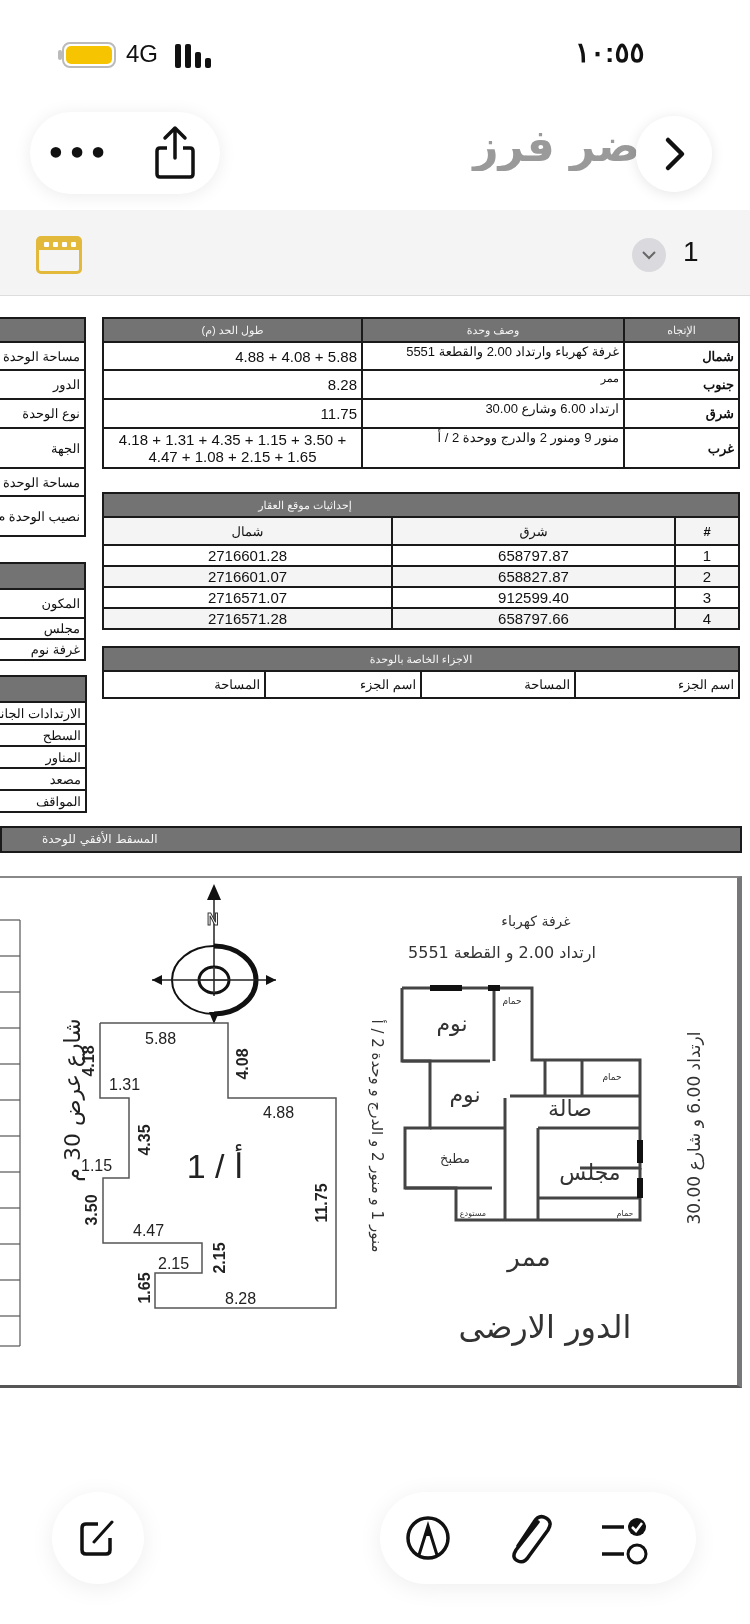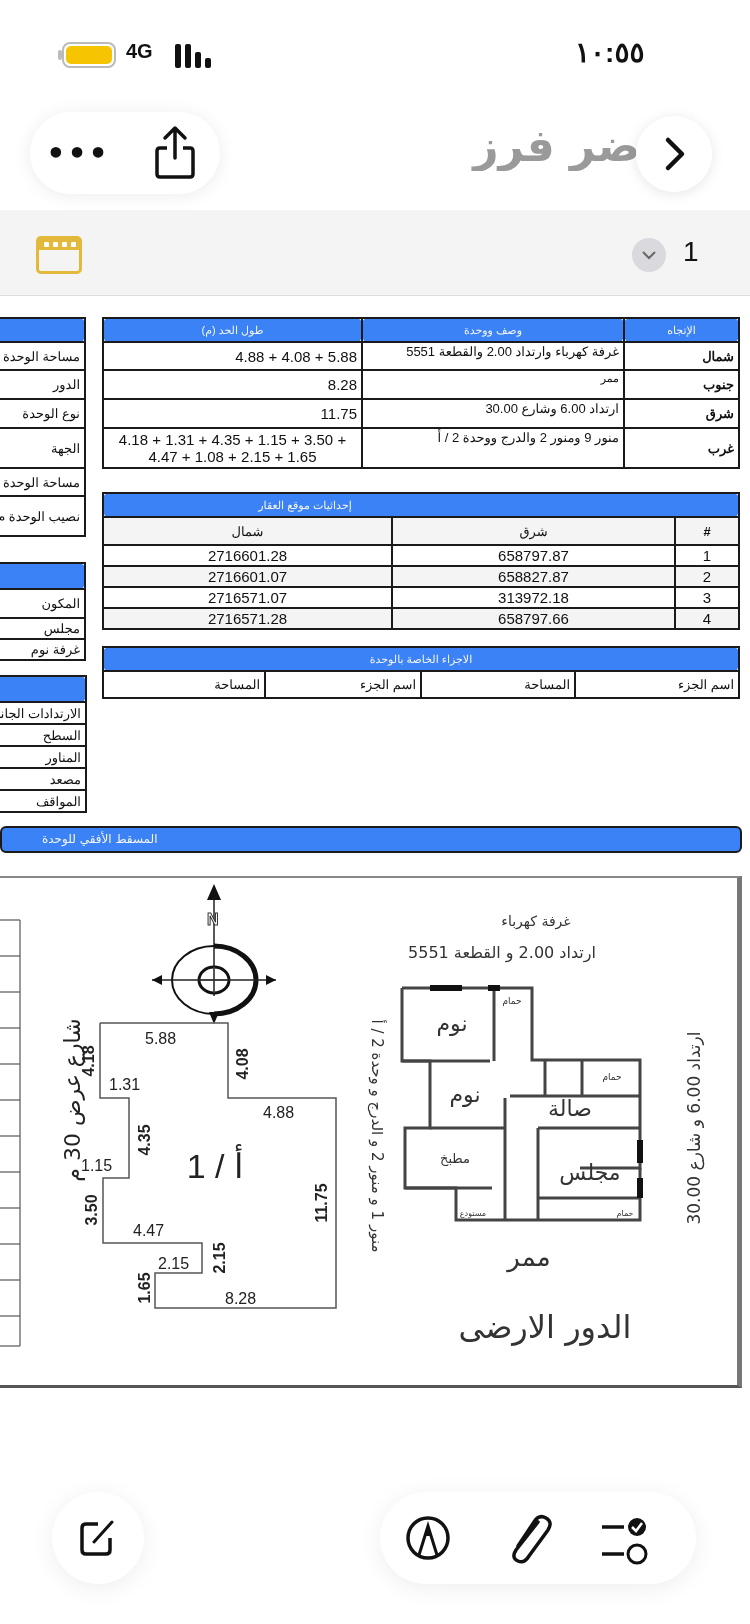--- a/index.html
+++ b/index.html
@@ -5,42 +5,42 @@
   * { box-sizing: border-box; margin: 0; padding: 0; }
   html, body { width: 750px; height: 1624px; overflow: hidden; background: #ffffff; font-family: "DejaVu Sans", sans-serif; }
   .abs { position: absolute; }
   #root { position: relative; width: 750px; height: 1624px; background: #fff; }
 
   
   .status-time { left: 575px; top: 36px; font-size: 28px; font-weight: bold; color: #111; font-family: "Liberation Sans", sans-serif; letter-spacing: 1px; }
   .battery { left: 62px; top: 42px; width: 54px; height: 26px; border: 2px solid #bbb; border-radius: 8px; padding: 2px; }
   .battery-fill { width: 100%; height: 100%; background: #f6c400; border-radius: 5px; }
   .battery-cap { left: 58px; top: 50px; width: 4px; height: 10px; background: #bbb; border-radius: 2px; }
-  .net-label { left: 126px; top: 40px; font-size: 20px; font-weight: bold; color: #111; font-family: "Liberation Sans", sans-serif; }
+  .net-label { left: 126px; top: 40px; font-size: 24px; font-weight: normal; color: #111; font-family: "Liberation Sans", sans-serif; }
   .signal { left: 175px; top: 42px; width: 40px; height: 26px; }
   .signal span { position: absolute; bottom: 0; width: 6px; background: #111; border-radius: 2px; }
 
   
   .nav-pill { left: 30px; top: 112px; width: 190px; height: 82px; background: #fff; border-radius: 41px; box-shadow: 0 2px 18px rgba(0,0,0,0.08); }
   .more-btn { left: 50px; top: 128px; width: 56px; height: 50px; display: flex; align-items: center; justify-content: center; font-size: 30px; font-weight: bold; color: #111; letter-spacing: 2px; }
   .share-btn { left: 150px; top: 124px; width: 50px; height: 58px; }
   .doc-title { left: 440px; top: 120px; width: 200px; text-align: right; font-size: 44px; font-weight: bold; color: #9a9a9a; direction: rtl; font-family: "DejaVu Sans", sans-serif; overflow: hidden; white-space: nowrap; }
   .back-btn { left: 636px; top: 116px; width: 76px; height: 76px; border-radius: 38px; background: rgba(255,255,255,0.85); box-shadow: 0 2px 14px rgba(0,0,0,0.1); }
   .back-btn svg { position: absolute; left: 22px; top: 20px; }
 
   
   .subbar { left: 0; top: 210px; width: 750px; height: 86px; background: #f4f4f4; border-bottom: 1px solid #ddd; }
   .calendar-icon { left: 36px; top: 236px; width: 46px; height: 38px; border: 3px solid #e2b93a; border-radius: 5px; }
   .calendar-icon .band { position: absolute; left: 0; top: 0; width: 100%; height: 11px; background: #e2b93a; }
   .calendar-icon .band i { position: absolute; top: 3px; width: 5px; height: 5px; background: #fff; border-radius: 1px; }
   .page-chev { left: 632px; top: 238px; width: 34px; height: 34px; border-radius: 17px; background: #d9d9de; display: flex; align-items: center; justify-content: center; }
   .page-num { left: 683px; top: 236px; font-size: 28px; color: #111; font-family: "Liberation Sans", sans-serif; }
 
   
-  .teal { background: #3b82f6; color: #fff; border-radius: 6px; }
+  .teal { background: #737373; color: #fff; }
   table.doc { position: absolute; border-collapse: collapse; font-family: "Liberation Sans", sans-serif; direction: rtl; }
   table.doc td, table.doc th { border: 2px solid #1a1a1a; font-size: 13px; color: #111; padding: 1px 4px; font-weight: normal; }
   table.doc th.teal { color: #f4f4f4; font-size: 11px; text-align: center; height: 24px; }
   .num { font-size: 15px !important; }
   .c { text-align: center; }
   .r { text-align: right; }
   .l { text-align: left; }
   .alt { background: #f4f4f4; }
 
   
@@ -127,21 +127,21 @@
     <tr>
           <td class="r" style="height:40px;white-space:nowrap">نصيب الوحدة م</td>
         </tr>
   </tbody>
     </table>
 
   <table class="doc" style="left:102px;top:317px;width:638px;">
     <tbody>
         <tr>
       <th class="teal" style="width:115px">الإتجاه</th>
-      <th class="teal" style="width:262px">وصف ووحدة</th>
+      <th class="teal" style="width:262px">وصف وحدة</th>
       <th class="teal">طول الحد (م)</th>
     </tr>
     <tr>
       <td class="r" style="height:28px;font-weight:bold">شمال</td>
       <td class="r" style="vertical-align:top">غرفة كهرباء وارتداد 2.00 والقطعة 5551</td>
       <td class="l num" style="direction:ltr;text-align:right">4.88 + 4.08 + 5.88</td>
     </tr>
     <tr>
       <td class="r" style="height:29px;font-weight:bold">جنوب</td>
       <td class="r" style="vertical-align:top;font-size:11px">ممر</td>
@@ -178,21 +178,21 @@
       <td class="c num">658797.87</td>
       <td class="c num">2716601.28</td>
     </tr>
     <tr class="alt">
       <td class="c num" style="height:20px">2</td>
       <td class="c num">658827.87</td>
       <td class="c num">2716601.07</td>
     </tr>
     <tr>
       <td class="c num" style="height:20px">3</td>
-      <td class="c num">313972.18</td>
+      <td class="c num">912599.40</td>
       <td class="c num">2716571.07</td>
     </tr>
     <tr class="alt">
       <td class="c num" style="height:20px">4</td>
       <td class="c num">658797.66</td>
       <td class="c num">2716571.28</td>
     </tr>
   </tbody>
     </table>
 

